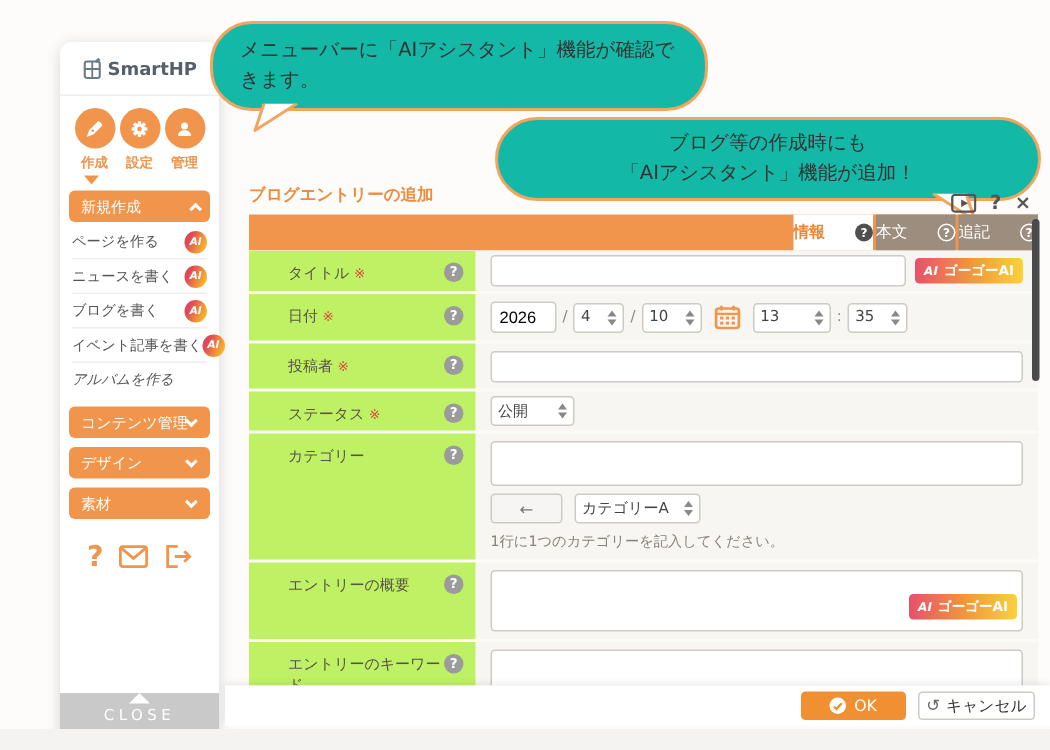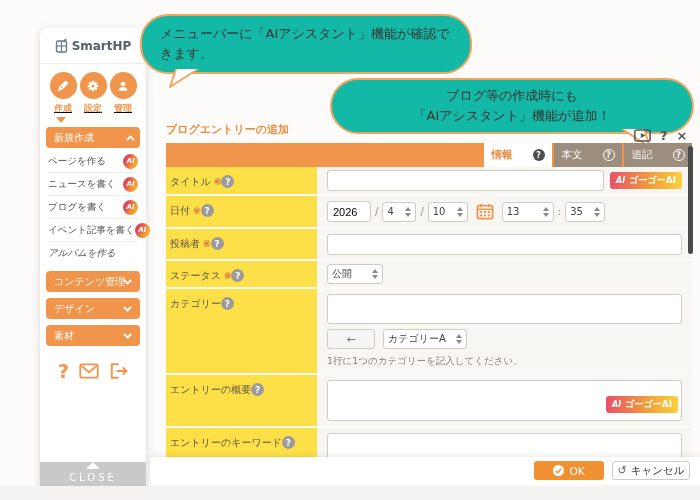--- a/index.html
+++ b/index.html
@@ -6,21 +6,21 @@
   html,body { width:700px; height:500px; }
   body { font-family:"DejaVu Sans","Liberation Sans",sans-serif; background:#fdfcfb; }
   #stage { position:relative; width:700px; height:500px; overflow:hidden; }
 
   
   .sidebar { position:absolute; left:40px; top:28px; width:106px; height:472px;
     background:#fff; border-radius:8px; box-shadow:0 2px 10px rgba(0,0,0,.15);
     display:flex; flex-direction:column; }
   .logo-row { display:flex; align-items:center; justify-content:center; gap:4px;
     height:36px; border-bottom:1px solid #eee; color:#55606a; font-size:12px; font-weight:bold; }
-  .nav-icons { display:flex; justify-content:space-between; padding:8px 8px 0 8px;text-decoration:underline; }
+  .nav-icons { display:flex; justify-content:space-between; padding:8px 8px 0 8px; }
   .nav-col { display:flex; flex-direction:column; align-items:center; width:30px; }
   .nav-circle { width:27px; height:27px; border-radius:50%; background:#F0954B;
     display:flex; align-items:center; justify-content:center; }
   .nav-label { font-size:9px; color:#F0954B; margin-top:3px; font-weight:bold; }
   .nav-caret { width:0; height:0; border-left:5px solid transparent; border-right:5px solid transparent;
     border-top:6px solid #F0954B; margin:2px 0 0 16px; }
   .side-btn { margin:4px 6px 0 6px; height:21px; background:#F0954B; border-radius:4px; color:#fff;
     font-size:10px; display:flex; align-items:center; justify-content:space-between; padding:0 8px; cursor:pointer; }
   .chev { width:6px; height:6px; border-top:2px solid #fff; border-right:2px solid #fff; display:inline-block; }
   .chev.up { transform:rotate(-45deg) translateY(2px); }
@@ -53,34 +53,34 @@
   .tail-1 { left:26px; top:calc(100% - 3px); }
   .tail-2 { right:40px; top:calc(100% - 3px); }
 
   
   .form-title { position:absolute; left:166px; top:122px; font-size:11px; font-weight:bold; color:#EE8C3E; }
   .win-icons { position:absolute; left:634px; top:128px; display:flex; align-items:center; gap:9px; color:#555; }
   .win-icons .glyph { font-size:13px; font-weight:bold; cursor:pointer; }
 
   .tabbar { position:absolute; left:166px; top:143px; width:526px; height:24px; background:#F0954B;
     display:flex; justify-content:flex-end; }
-  .tab { width:68px; height:24px; display:flex; align-items:center; justify-content:center; gap:20px;
+  .tab { width:53px; height:24px; display:flex; align-items:center; justify-content:center; gap:20px;
     font-size:10.5px; cursor:pointer; }
   .tab.active { background:#fff; color:#E8883C; font-weight:bold; }
   .tab.inactive { background:#9C8D7E; color:#fff; margin-left:2px; }
   .tab-q { width:12px; height:12px; border-radius:50%; font-size:8px; font-weight:bold;
     display:flex; align-items:center; justify-content:center; }
   .tab.active .tab-q { background:#4f4f4f; color:#fff; }
   .tab.inactive .tab-q { border:1px solid #fff; color:#fff; }
 
   .form-body { position:absolute; left:166px; top:167px; width:526px; height:290px; overflow:hidden;
     background:#F8F6F2; }
   .frow { display:flex; border-bottom:2px solid #fcfbf8; }
-  .fl { width:151px; flex:0 0 151px; background:#fde047; padding:8px 8px 4px 4px;
-    display:flex; align-items:flex-start; }
+  .fl { width:151px; flex:0 0 151px; background:#bef264; padding:8px 8px 4px 26px;
+    display:flex; align-items:flex-start; justify-content:space-between; }
   .fl .lt { font-size:10px; color:#5a5248; }
   .req { color:#E04040; margin-left:3px; font-size:9px; }
   .qcircle { width:13px; height:13px; border-radius:50%; background:#9B9B9B; color:#fff; flex:0 0 13px;
     font-size:9px; font-weight:bold; display:flex; align-items:center; justify-content:center; cursor:pointer; }
   .fc { flex:1; padding:5px 10px; display:flex; align-items:center; }
 
   .ti { height:21px; border:1px solid #CFCAC2; border-radius:3px; background:#fff; width:100%;
     font-size:11px; padding:0 5px; outline:none; }
   .ta { border:1px solid #CFCAC2; border-radius:3px; background:#fff; width:100%; resize:none; outline:none; }
   .selbox { height:20px; background:#fff; border:1px solid #CFCAC2; border-radius:3px;

